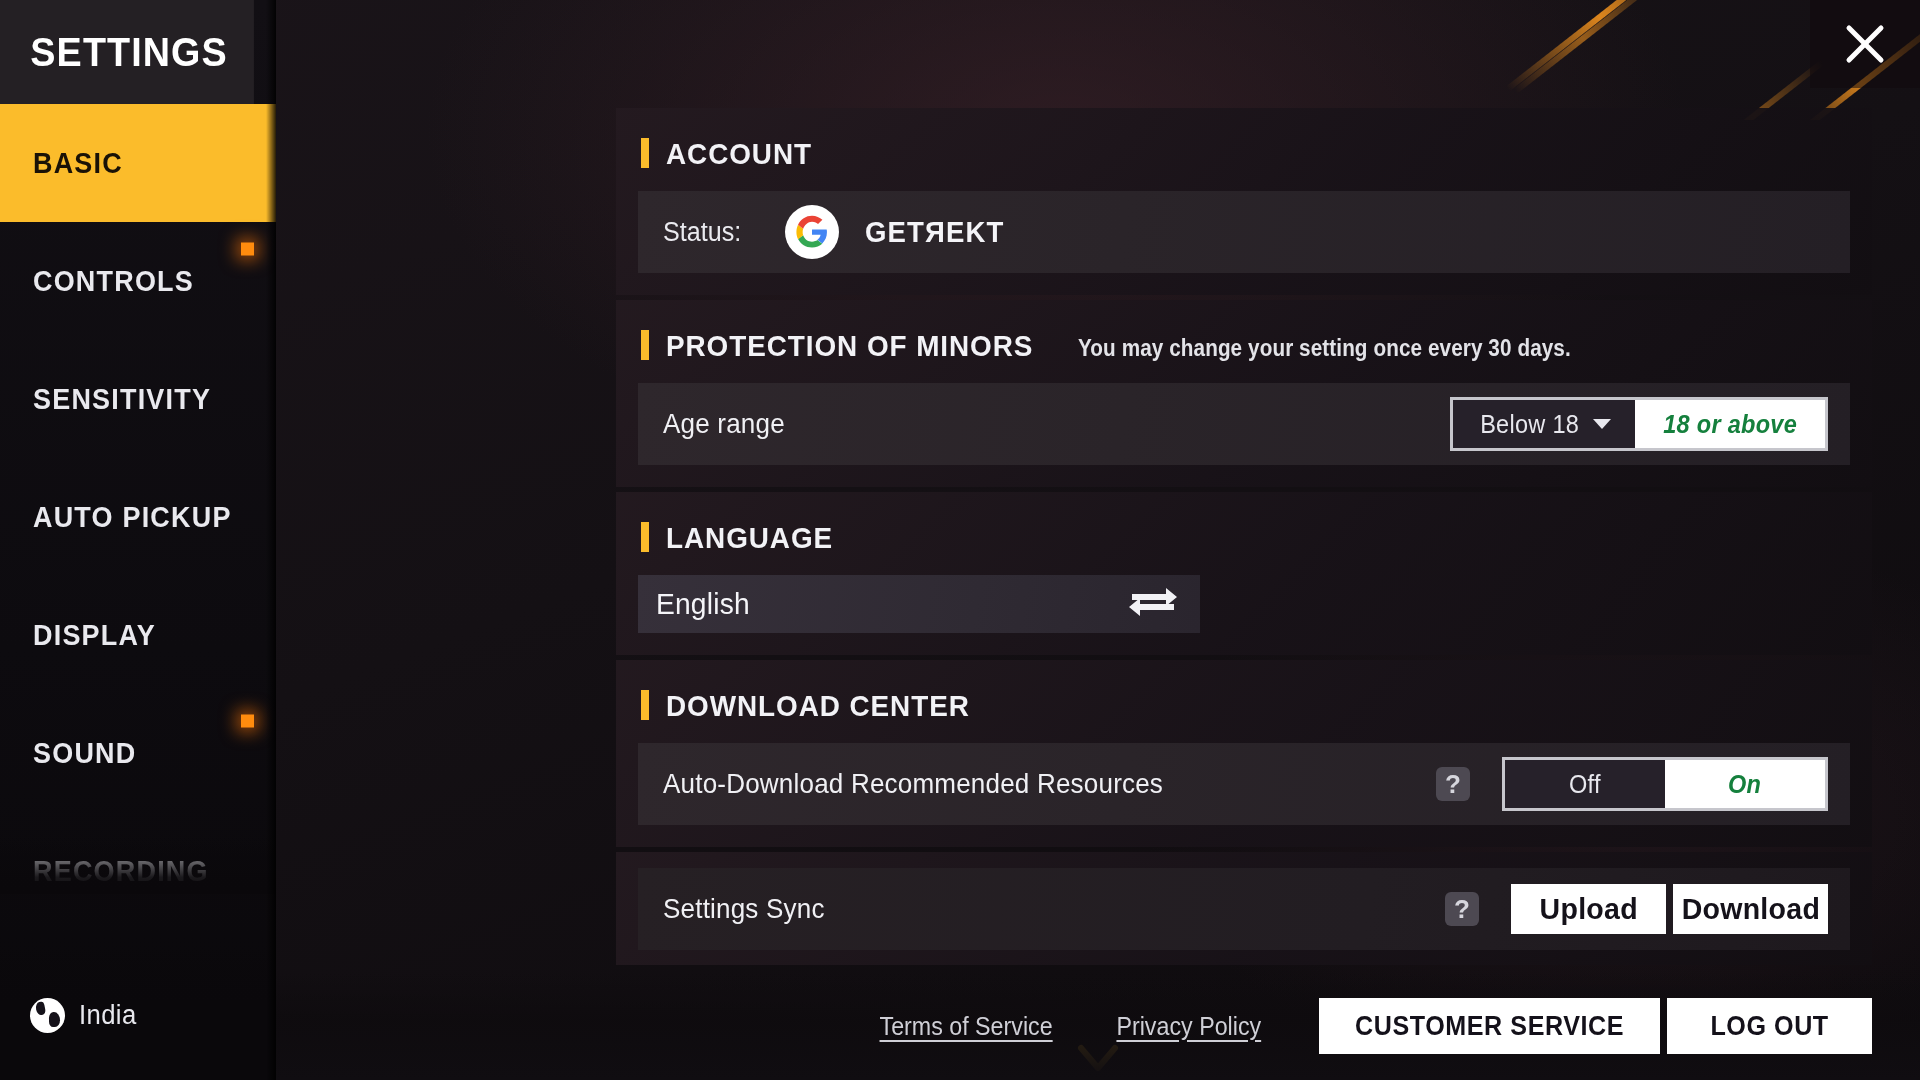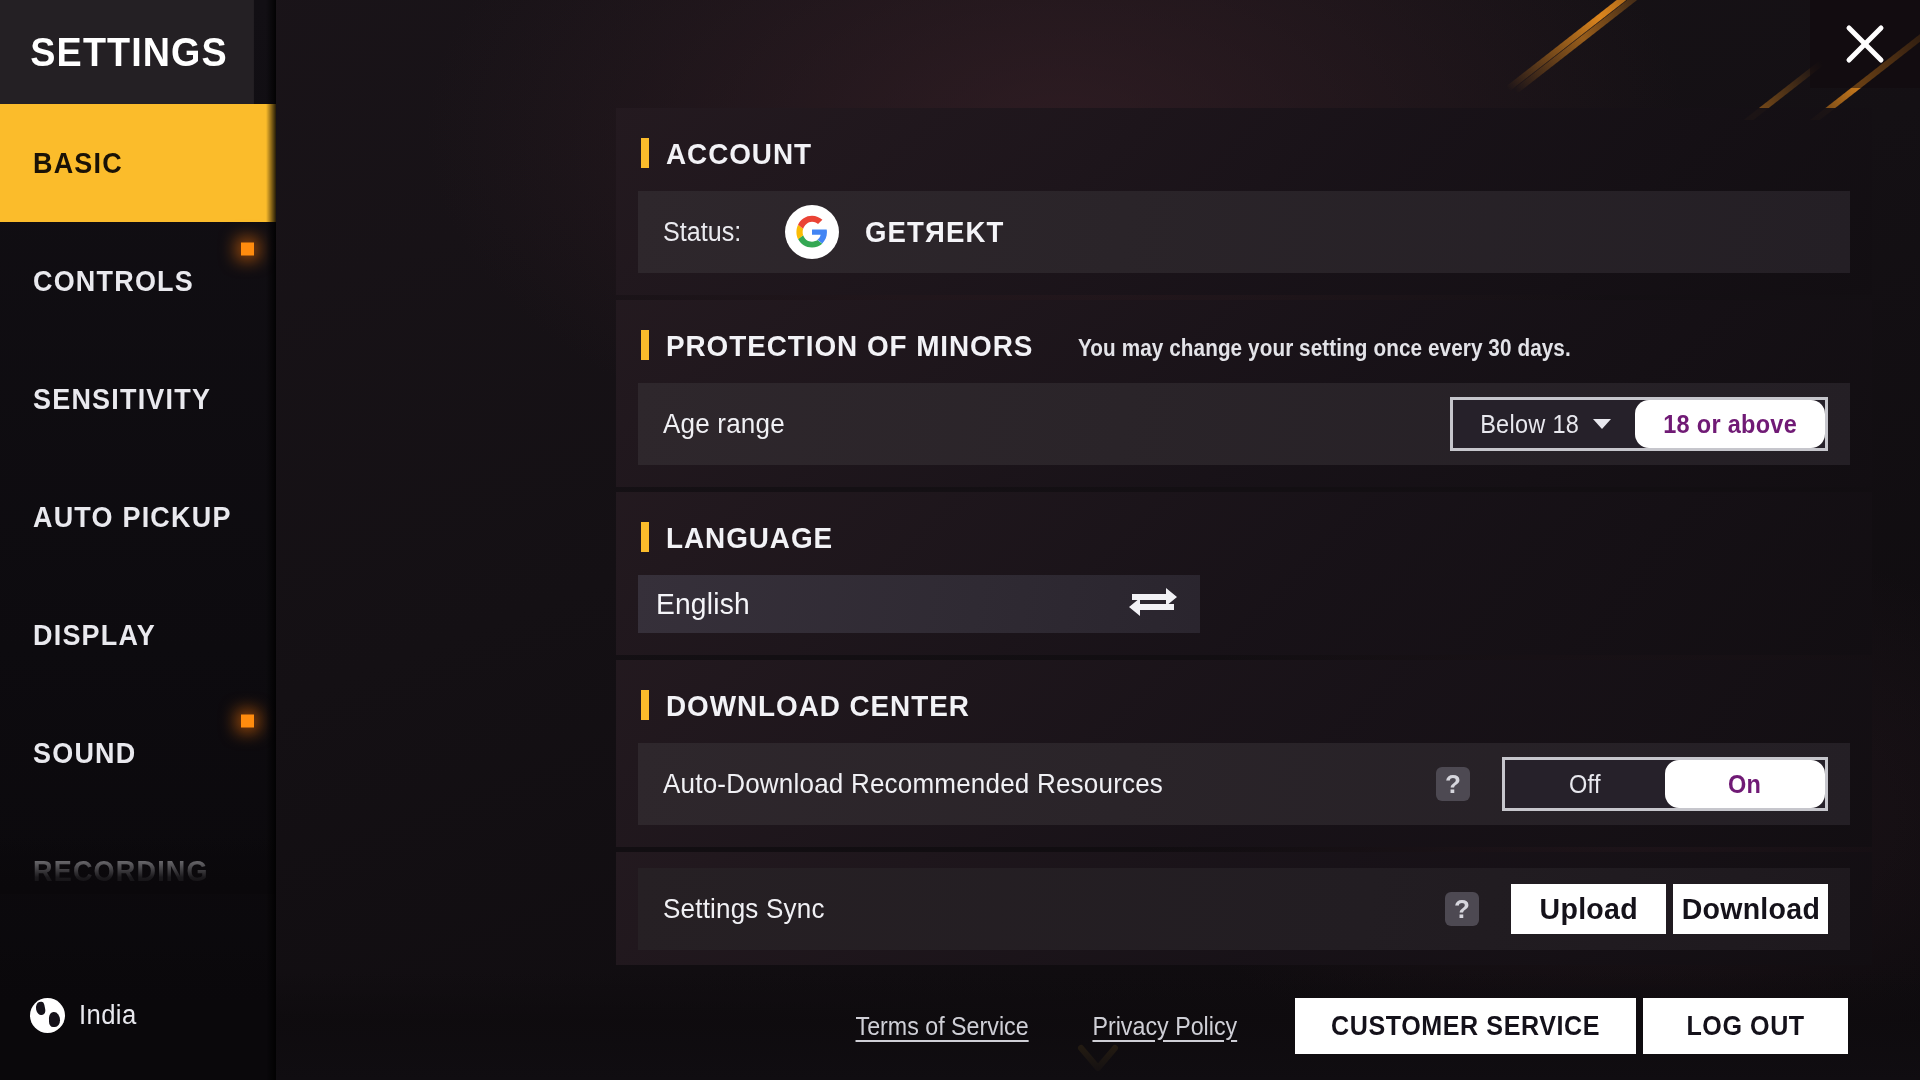--- a/index.html
+++ b/index.html
@@ -257,27 +257,27 @@
   }
   .seg {
     display: flex; align-items: center; justify-content: center;
     padding: 0 24px;
     font-size: 25px;
     letter-spacing: 0.3px;
     color: #e8e8ee;
     cursor: pointer;
     gap: 10px;
     min-width: 140px;
-    border-radius: 14px;
   }
   .seg .sgl { transform: scaleX(0.94); display:block; }
   .seg.on {
     background: #ffffff;
-    color: #701a75;
-    font-weight: 700;
+    color: #15803d;
+    font-weight: 700;
+    font-style: italic;
   }
   .chev-dn {
     width: 0; height: 0;
     border-left: 9px solid transparent;
     border-right: 9px solid transparent;
     border-top: 10px solid #e8e8ee;
     flex: 0 0 18px;
   }
 
   .help {
@@ -334,21 +334,21 @@
     pointer-events: none;
     z-index: 6;
   }
 
   
   .footer {
     position: absolute;
     left: 276px; right: 0; bottom: 0;
     height: 108px;
     display: flex; align-items: center; justify-content: flex-end;
-    padding-right: 72px;
+    padding-right: 48px;
     gap: 0;
     background: linear-gradient(180deg, rgba(14,11,14,0.0) 0%, rgba(14,11,14,0.85) 45%, #100d11 100%);
     z-index: 8;
   }
   .flink {
     color: #cfcfd6;
     font-size: 25px;
     text-decoration: underline;
     text-underline-offset: 5px;
     margin-right: 52px;

